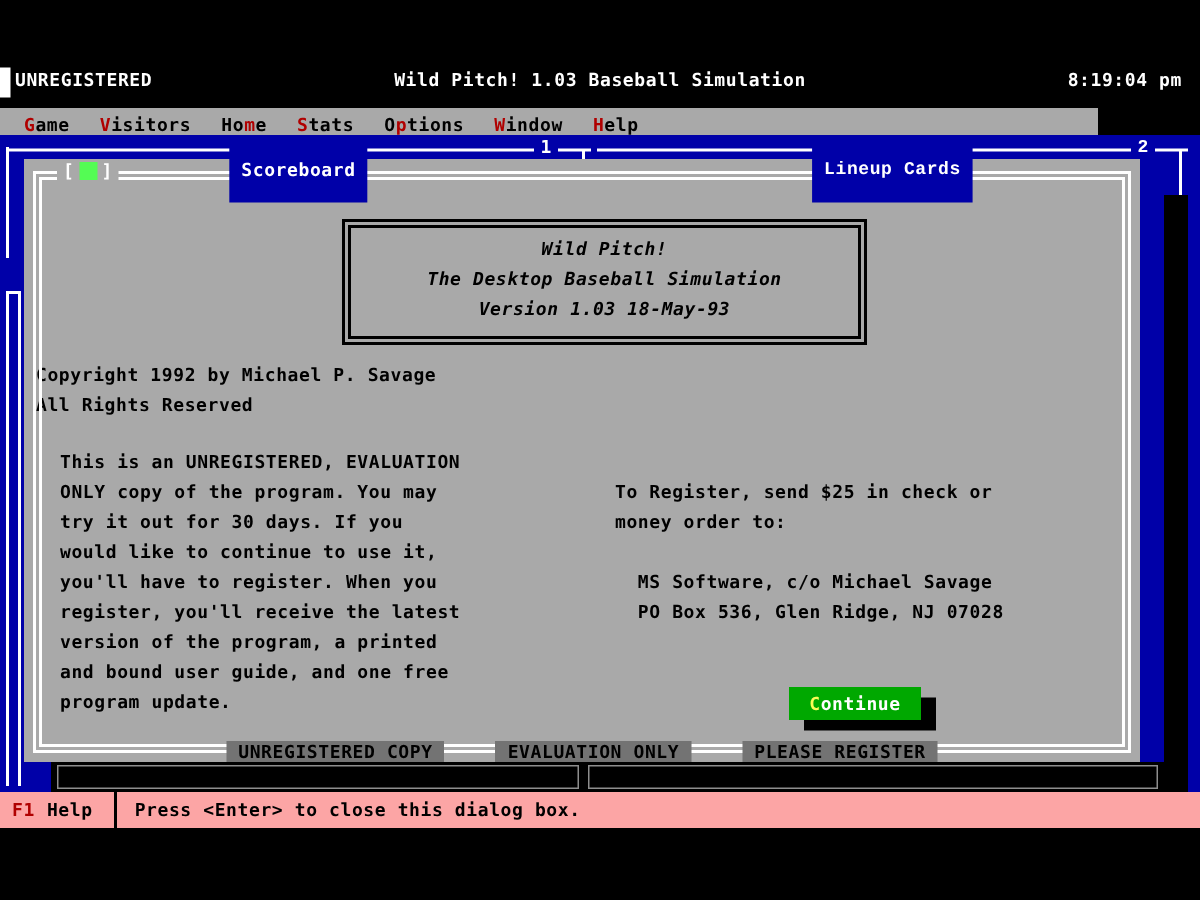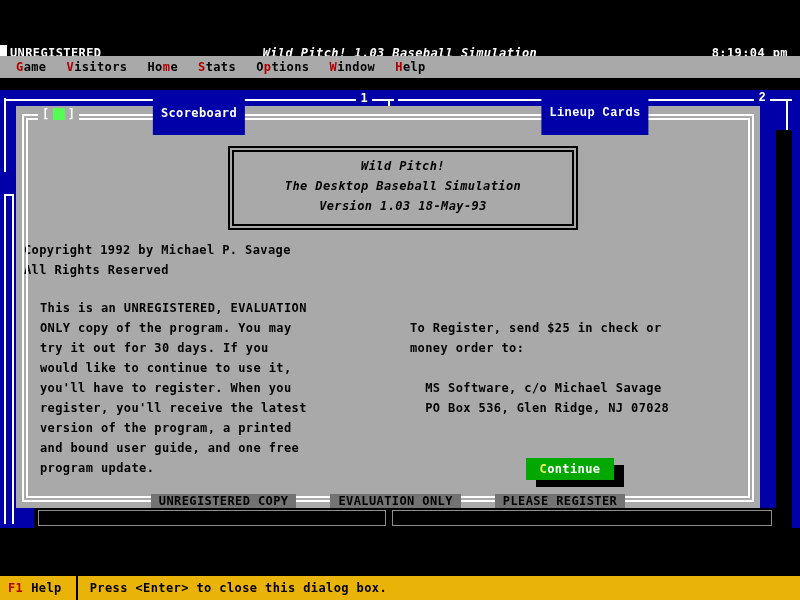--- a/index.html
+++ b/index.html
@@ -2,24 +2,24 @@
 <html><head>
 <meta charset="utf-8">
 <style>
   html,body{margin:0;padding:0;background:#000;}
   .screen{position:relative;width:800px;height:600px;background:#000;overflow:hidden;
     font-family:"DejaVu Sans Mono",monospace;font-weight:bold;font-size:12px;letter-spacing:.4px;}
   
   .titlebar{position:absolute;left:0;top:44px;width:800px;height:24px;background:#000;color:#fff;}
   .tb-cursor{position:absolute;left:0;top:1px;width:7px;height:20px;background:#fff;}
   .tb-left{position:absolute;left:10px;top:2px;}
-  .tb-center{position:absolute;left:0;right:0;top:2px;text-align:center;font-style:italic;}
+  .tb-center{position:absolute;left:0;right:0;top:2px;text-align:center;}
   .tb-time{position:absolute;right:12px;top:2px;}
   
-  .menubar{position:absolute;left:0;top:56px;width:800px;height:22px;background:#a9a9a9;color:#000;
+  .menubar{position:absolute;left:0;top:72px;width:732px;height:22px;background:#a9a9a9;color:#000;
     display:flex;align-items:center;padding-left:6px;box-sizing:border-box;}
   .menu-item{padding:0 10px;cursor:default;}
   .hot{color:#b00000;}
   
   .desktop{position:absolute;left:0;top:90px;width:800px;height:438px;background:#0000a8;}
   .win-row{position:absolute;top:2px;height:16px;color:#fff;}
   .win-line{position:absolute;left:0;right:0;top:7px;height:2px;background:#fff;}
   .win-title{position:absolute;left:50%;transform:translateX(-50%);top:-1px;background:#0000a8;padding:15px 8px;z-index:1;}
   .win-num{position:absolute;right:22px;top:-1px;background:#0000a8;padding:0 4px;z-index:1;}
   .stub{position:absolute;width:2px;background:#fff;}
@@ -44,22 +44,22 @@
   .copyright{position:absolute;left:0;right:0;top:124px;text-align:left;white-space:pre;line-height:20px;}
   .body-left{position:absolute;left:16px;top:182px;white-space:pre;line-height:20px;}
   .reg-intro{position:absolute;left:386px;top:202px;white-space:pre;line-height:20px;}
   .reg-addr{position:absolute;left:386px;top:262px;white-space:pre;line-height:20px;}
   .btn-continue{position:absolute;left:502px;top:342px;width:88px;height:22px;background:#00a800;
     color:#fff;text-align:center;line-height:22px;box-shadow:10px 7px 0 #000;cursor:default;}
   .btn-continue .hotc{color:#fcfc54;}
   .footer-row{position:absolute;left:0;right:0;bottom:-8px;display:flex;justify-content:center;gap:34px;z-index:2;}
   .footer-row span{background:#737373;padding:0 8px;white-space:nowrap;}
   
-  .statusbar{position:absolute;left:0;top:528px;width:800px;height:24px;background:#eab308;color:#000;
-    display:flex;align-items:center;margin-top:48px;}
+  .statusbar{position:absolute;left:0;top:528px;width:800px;height:24px;background:#fca5a5;color:#000;
+    display:flex;align-items:center;}
   .sb-f1{color:#b00000;margin-left:8px;}
   .sb-help{margin-left:8px;}
   .sb-sep{width:2px;height:24px;background:#000;margin:0 12px 0 14px;}
 </style>
 </head>
 <body>
 
 <div class="screen">
 
   <div class="titlebar">

